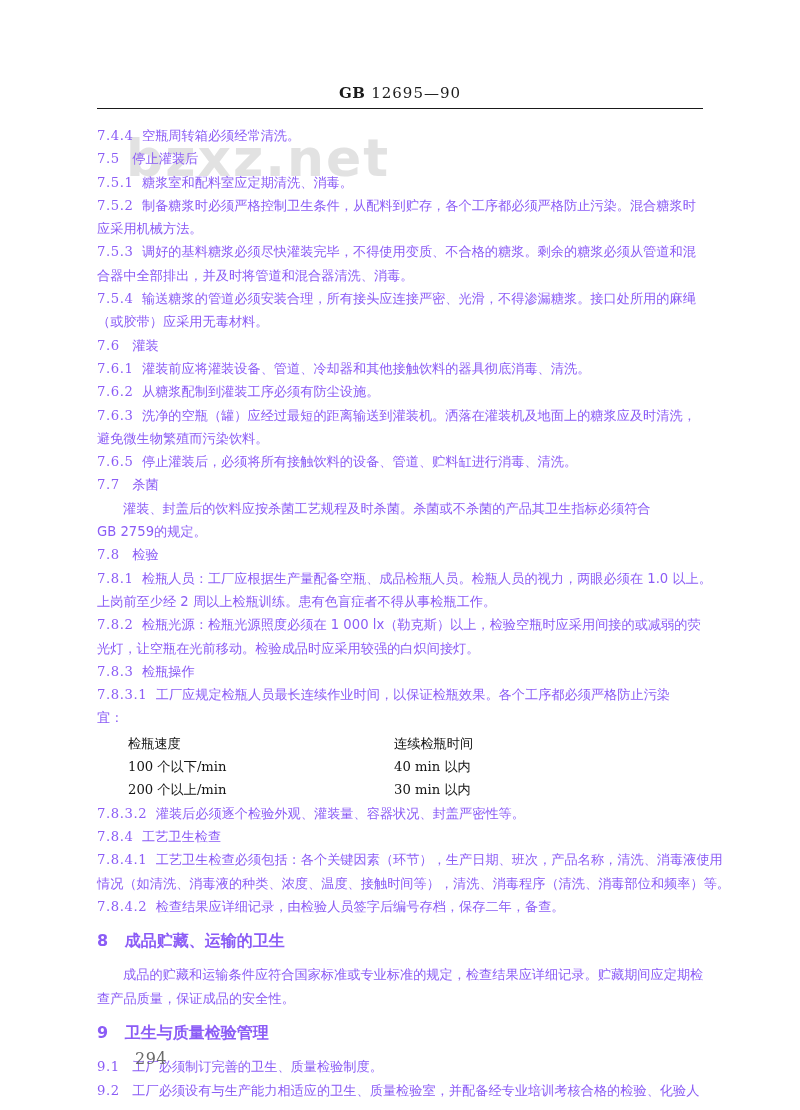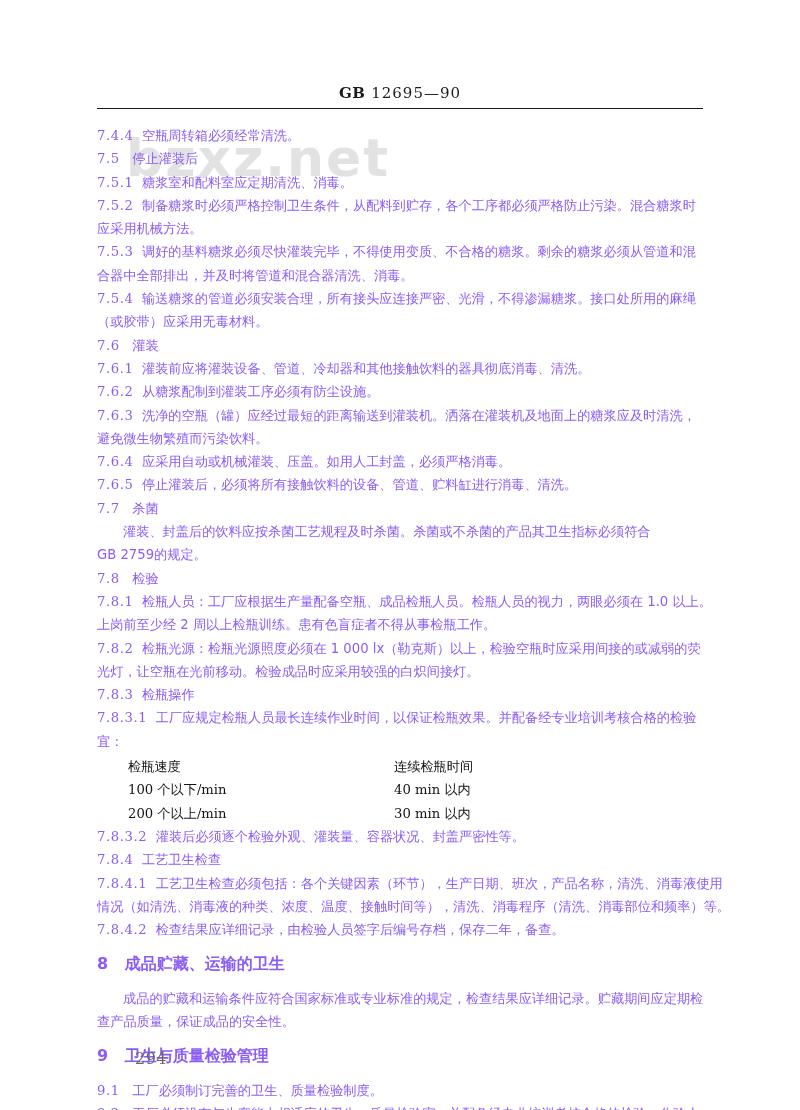--- a/index.html
+++ b/index.html
@@ -171,40 +171,39 @@
 
     <div class="line clause"><span class="num">7.6</span>&nbsp;&nbsp;&nbsp;<span>灌装</span></div>
 
     <div class="line clause"><span class="num">7.6.1</span>&nbsp;&nbsp;<span>灌装前应将灌装设备、管道、冷却器和其他接触饮料的器具彻底消毒、清洗。</span></div>
 
     <div class="line clause"><span class="num">7.6.2</span>&nbsp;&nbsp;<span>从糖浆配制到灌装工序必须有防尘设施。</span></div>
 
     <div class="line clause"><span class="num">7.6.3</span>&nbsp;&nbsp;<span>洗净的空瓶（罐）应经过最短的距离输送到灌装机。洒落在灌装机及地面上的糖浆应及时清洗，</span></div>
     <div class="line cont">避免微生物繁殖而污染饮料。</div>
 
-    <div class="line clause"><span class="num">7.6.4</span>&nbsp;&nbsp;<span>应采用自动或机械灌装、压盖。如用人工封盖，必须严格消毒。</span></div>
 
     <div class="line clause"><span class="num">7.6.5</span>&nbsp;&nbsp;<span>停止灌装后，必须将所有接触饮料的设备、管道、贮料缸进行消毒、清洗。</span></div>
 
     <div class="line clause"><span class="num">7.7</span>&nbsp;&nbsp;&nbsp;<span>杀菌</span></div>
 
     <div class="line cont indent">灌装、封盖后的饮料应按杀菌工艺规程及时杀菌。杀菌或不杀菌的产品其卫生指标必须符合</div>
     <div class="line cont">GB 2759的规定。</div>
 
     <div class="line clause"><span class="num">7.8</span>&nbsp;&nbsp;&nbsp;<span>检验</span></div>
 
     <div class="line clause"><span class="num">7.8.1</span>&nbsp;&nbsp;<span>检瓶人员：工厂应根据生产量配备空瓶、成品检瓶人员。检瓶人员的视力，两眼必须在 1.0 以上。</span></div>
     <div class="line cont">上岗前至少经 2 周以上检瓶训练。患有色盲症者不得从事检瓶工作。</div>
 
     <div class="line clause"><span class="num">7.8.2</span>&nbsp;&nbsp;<span>检瓶光源：检瓶光源照度必须在 1 000 lx（勒克斯）以上，检验空瓶时应采用间接的或减弱的荧</span></div>
     <div class="line cont">光灯，让空瓶在光前移动。检验成品时应采用较强的白炽间接灯。</div>
 
     <div class="line clause"><span class="num">7.8.3</span>&nbsp;&nbsp;<span>检瓶操作</span></div>
 
-    <div class="line clause"><span class="num">7.8.3.1</span>&nbsp;&nbsp;<span>工厂应规定检瓶人员最长连续作业时间，以保证检瓶效果。并配备经专业培训考核合格的检验</span></div>
+    <div class="line clause"><span class="num">7.8.3.1</span>&nbsp;&nbsp;<span>工厂应规定检瓶人员最长连续作业时间，以保证检瓶效果。各个工序都必须严格防止污染</span></div>
     <div class="line cont">宜：</div>
 
     <div class="minitable">
       <div class="row">
         <div class="c1">检瓶速度</div>
         <div class="c2">连续检瓶时间</div>
       </div>
       <div class="row">
         <div class="c1 serifnum">100 个以下/min</div>
         <div class="c2 serifnum">40 min 以内</div>

